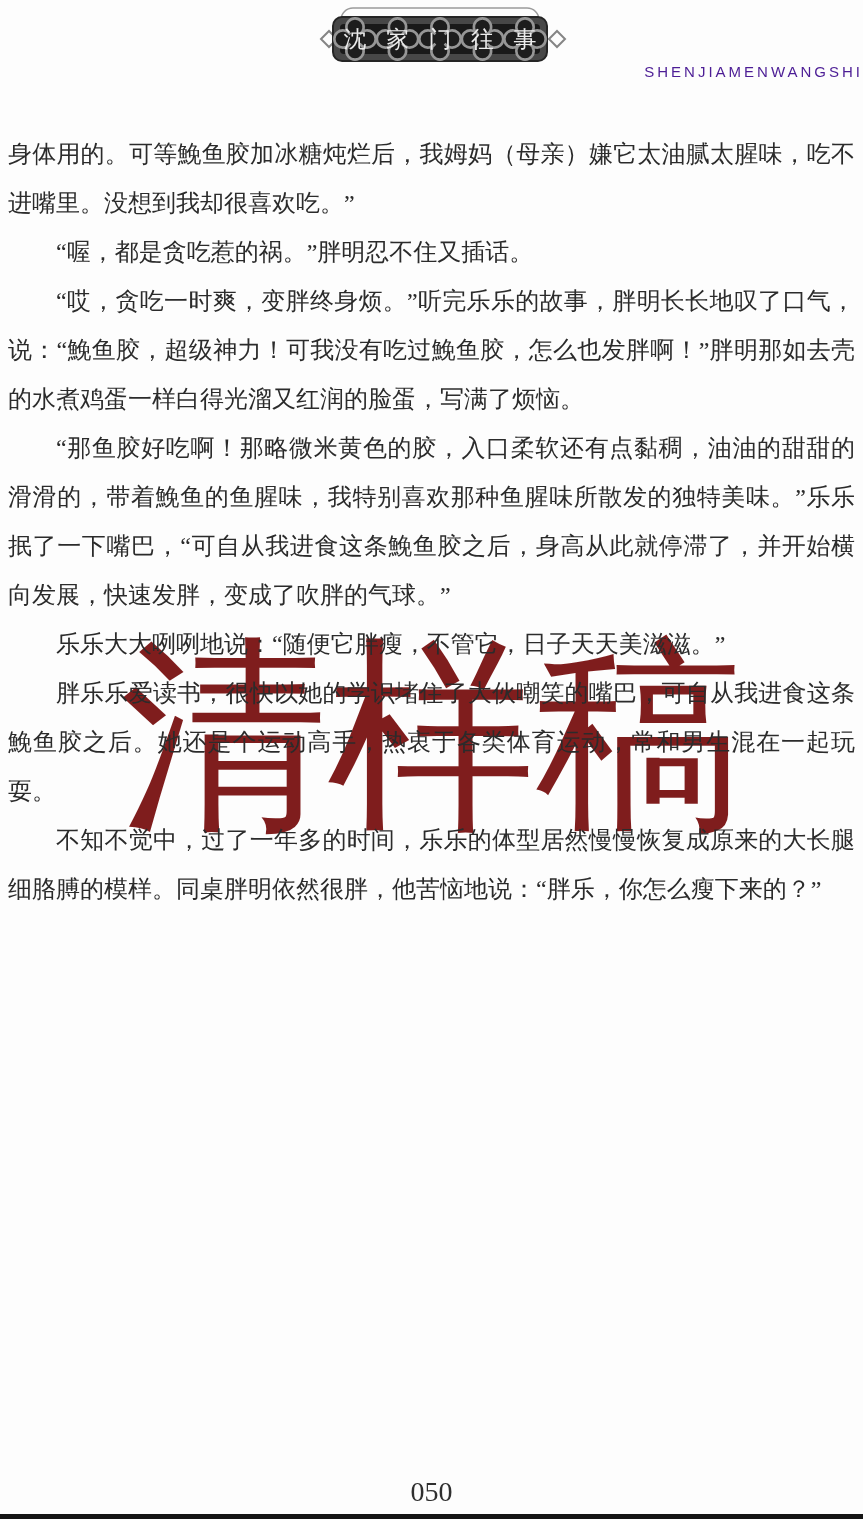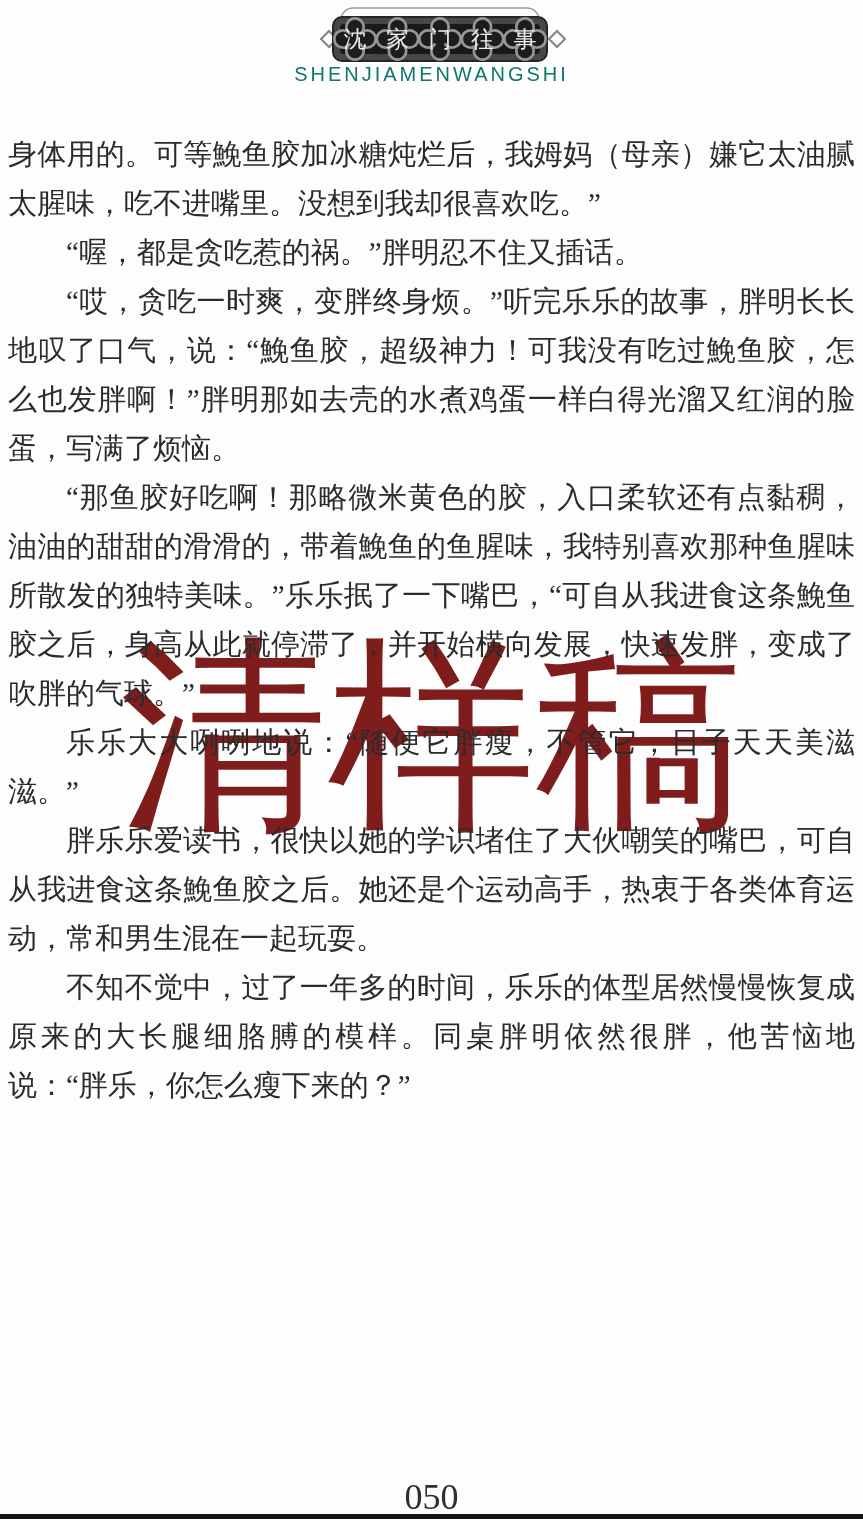--- a/index.html
+++ b/index.html
@@ -19,25 +19,25 @@
   
   .header {
     position: absolute; top: 0; left: 0;
     width: 863px; height: 100px;
     z-index: 2;
   }
   .banner-svg { position: absolute; top: 0; left: 0; }
   .subtitle {
     position: absolute; top: 63px; left: 0;
     width: 100%;
-    text-align: center;
+    text-align: right;
     font-family: "Liberation Sans", "DejaVu Sans", sans-serif;
-    font-size: 20px;
+    font-size: 15px;
     letter-spacing: 3px;
-    color: #0f766e;
+    color: #4c1d95;
   }
 
   
   .watermark {
     position: absolute;
     top: 618px; left: 50%;
     transform: translateX(-50%);
     z-index: 0;
     font-size: 208px;
     line-height: 240px;
@@ -47,35 +47,35 @@
     font-family: "Liberation Serif", "DejaVu Serif", serif;
     user-select: none;
   }
 
   
   .body-text {
     position: absolute;
     top: 130px; left: 8px;
     width: 847px;
     z-index: 1;
-    font-size: 29px;
+    font-size: 24px;
     line-height: 49px;
     color: #2b2b2b;
     text-align: justify;
     text-justify: inter-character;
   }
   .body-text p { margin: 0; padding: 0; }
   .body-text p.indent { text-indent: 2em; }
 
   
   .page-number {
     position: absolute; top: 1476px; left: 0;
     width: 100%;
     text-align: center;
-    font-size: 36px;
+    font-size: 28px;
     color: #2f2f2f;
     z-index: 1;
   }
   .bottom-border {
     position: absolute; bottom: 0; left: 0;
     width: 100%; height: 5px;
     background: #151515;
     z-index: 3;
   }
 </style>

